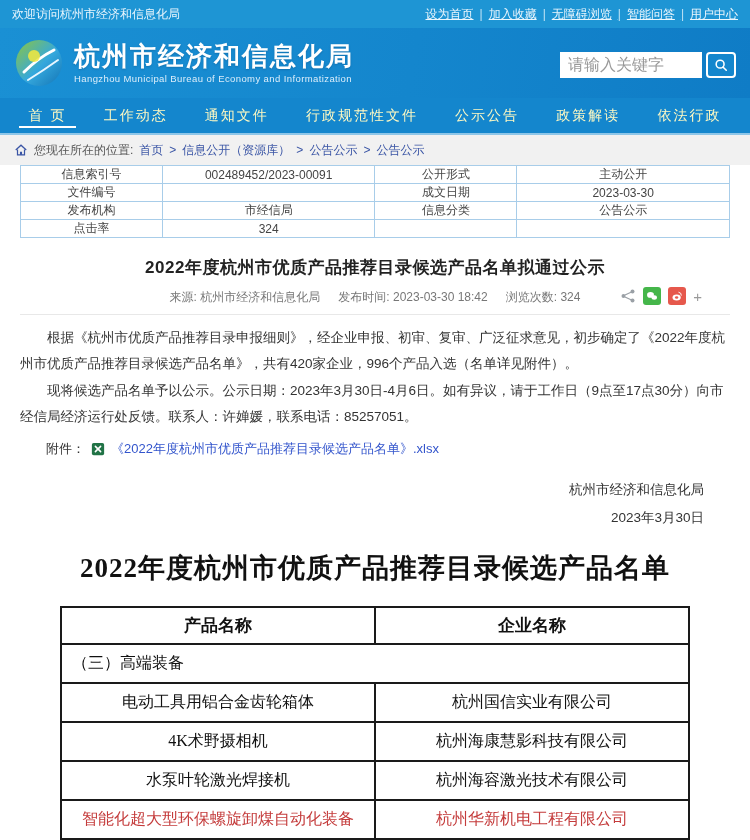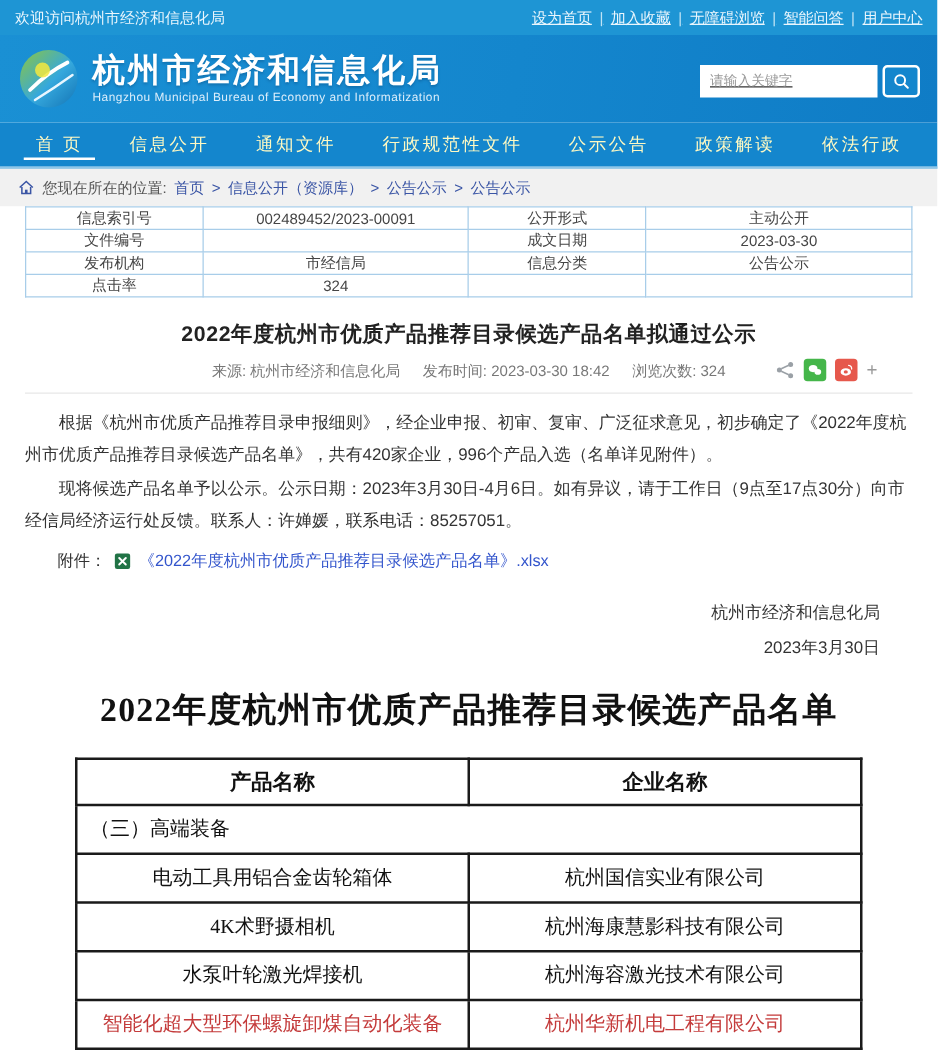--- a/index.html
+++ b/index.html
@@ -21,22 +21,22 @@
     height:70px; background:linear-gradient(100deg,#1a90d4 0%,#1486cd 55%,#0f7cc6 100%);
     display:flex; align-items:center; padding:0 14px; position:relative;
   }
   .logo { width:50px; height:50px; margin-right:10px; flex:0 0 auto; cursor:pointer; }
   .site-name { color:#fff; }
   .site-name .cn { font-size:26px; font-weight:bold; letter-spacing:2px; line-height:1.1;
     text-shadow:0 1px 2px rgba(0,40,80,.25); }
   .site-name .en { font-size:9.5px; color:#dceefb; letter-spacing:.4px; margin-top:2px; }
   .search { position:absolute; right:14px; top:24px; display:flex; align-items:center; }
   .search input {
-    width:142px; height:26px; border:none; background:#fff; font-size:11px;
-    padding:0 8px; color:#333; outline:none;text-decoration:underline;
+    width:142px; height:26px; border:none; background:#fff; font-size:16px;
+    padding:0 8px; color:#333; outline:none;
   }
   .search input::placeholder { color:#999; }
   .search button {
     width:30px; height:26px; margin-left:4px; background:#1486cd;
     border:2px solid #fff; border-radius:4px; cursor:pointer;
     display:flex; align-items:center; justify-content:center;
   }
   
   .nav {
     height:37px; background:#1486cd; display:flex; align-items:stretch;
@@ -140,21 +140,21 @@
       <svg width="14" height="14" viewBox="0 0 16 16">
         <circle cx="7" cy="7" r="4.5" stroke="#fff" stroke-width="1.8" fill="none"></circle>
         <line x1="10.5" y1="10.5" x2="14" y2="14" stroke="#fff" stroke-width="1.8" stroke-linecap="round"></line>
       </svg>
     </button>
   </div>
 </div>
 
 <div class="nav">
   <div class="nav-item active">首 页</div>
-  <div class="nav-item">信息公开</div>
+  <div class="nav-item">工作动态</div>
   <div class="nav-item">通知文件</div>
   <div class="nav-item">行政规范性文件</div>
   <div class="nav-item">公示公告</div>
   <div class="nav-item">政策解读</div>
   <div class="nav-item">依法行政</div>
 </div>
 
 <div class="crumb">
   <svg width="14" height="14" viewBox="0 0 16 16">
     <path d="M2 8 L8 2.5 L14 8" stroke="#3a55a5" stroke-width="1.4" fill="none"></path>

